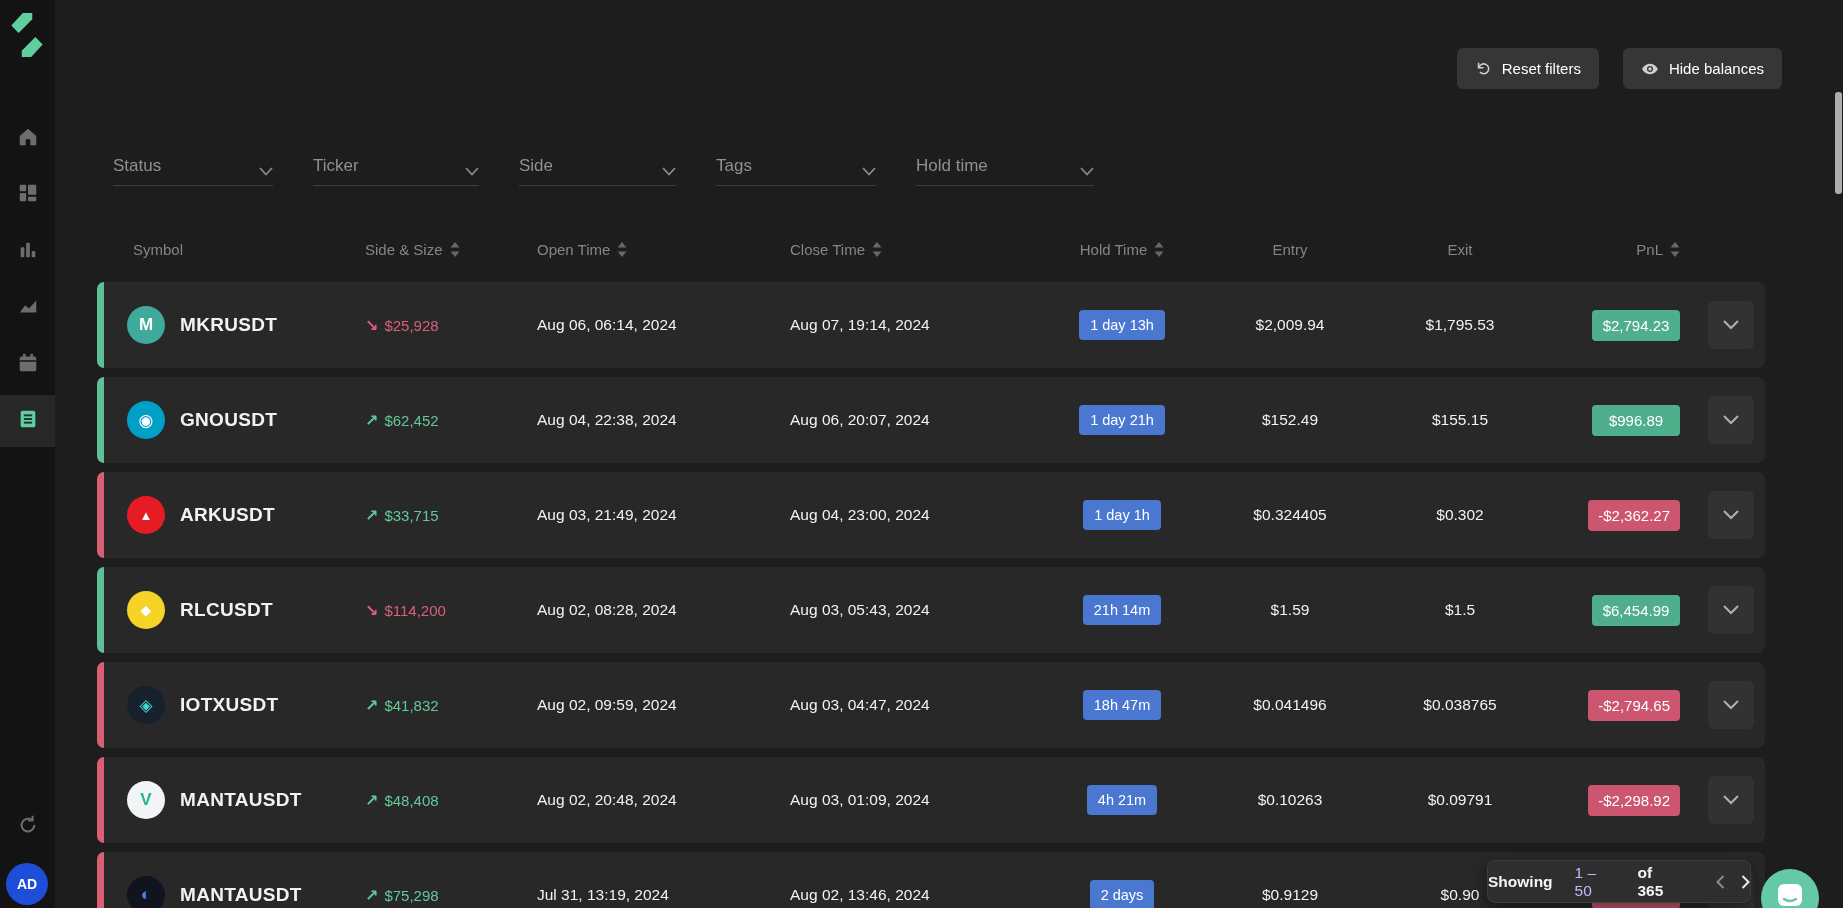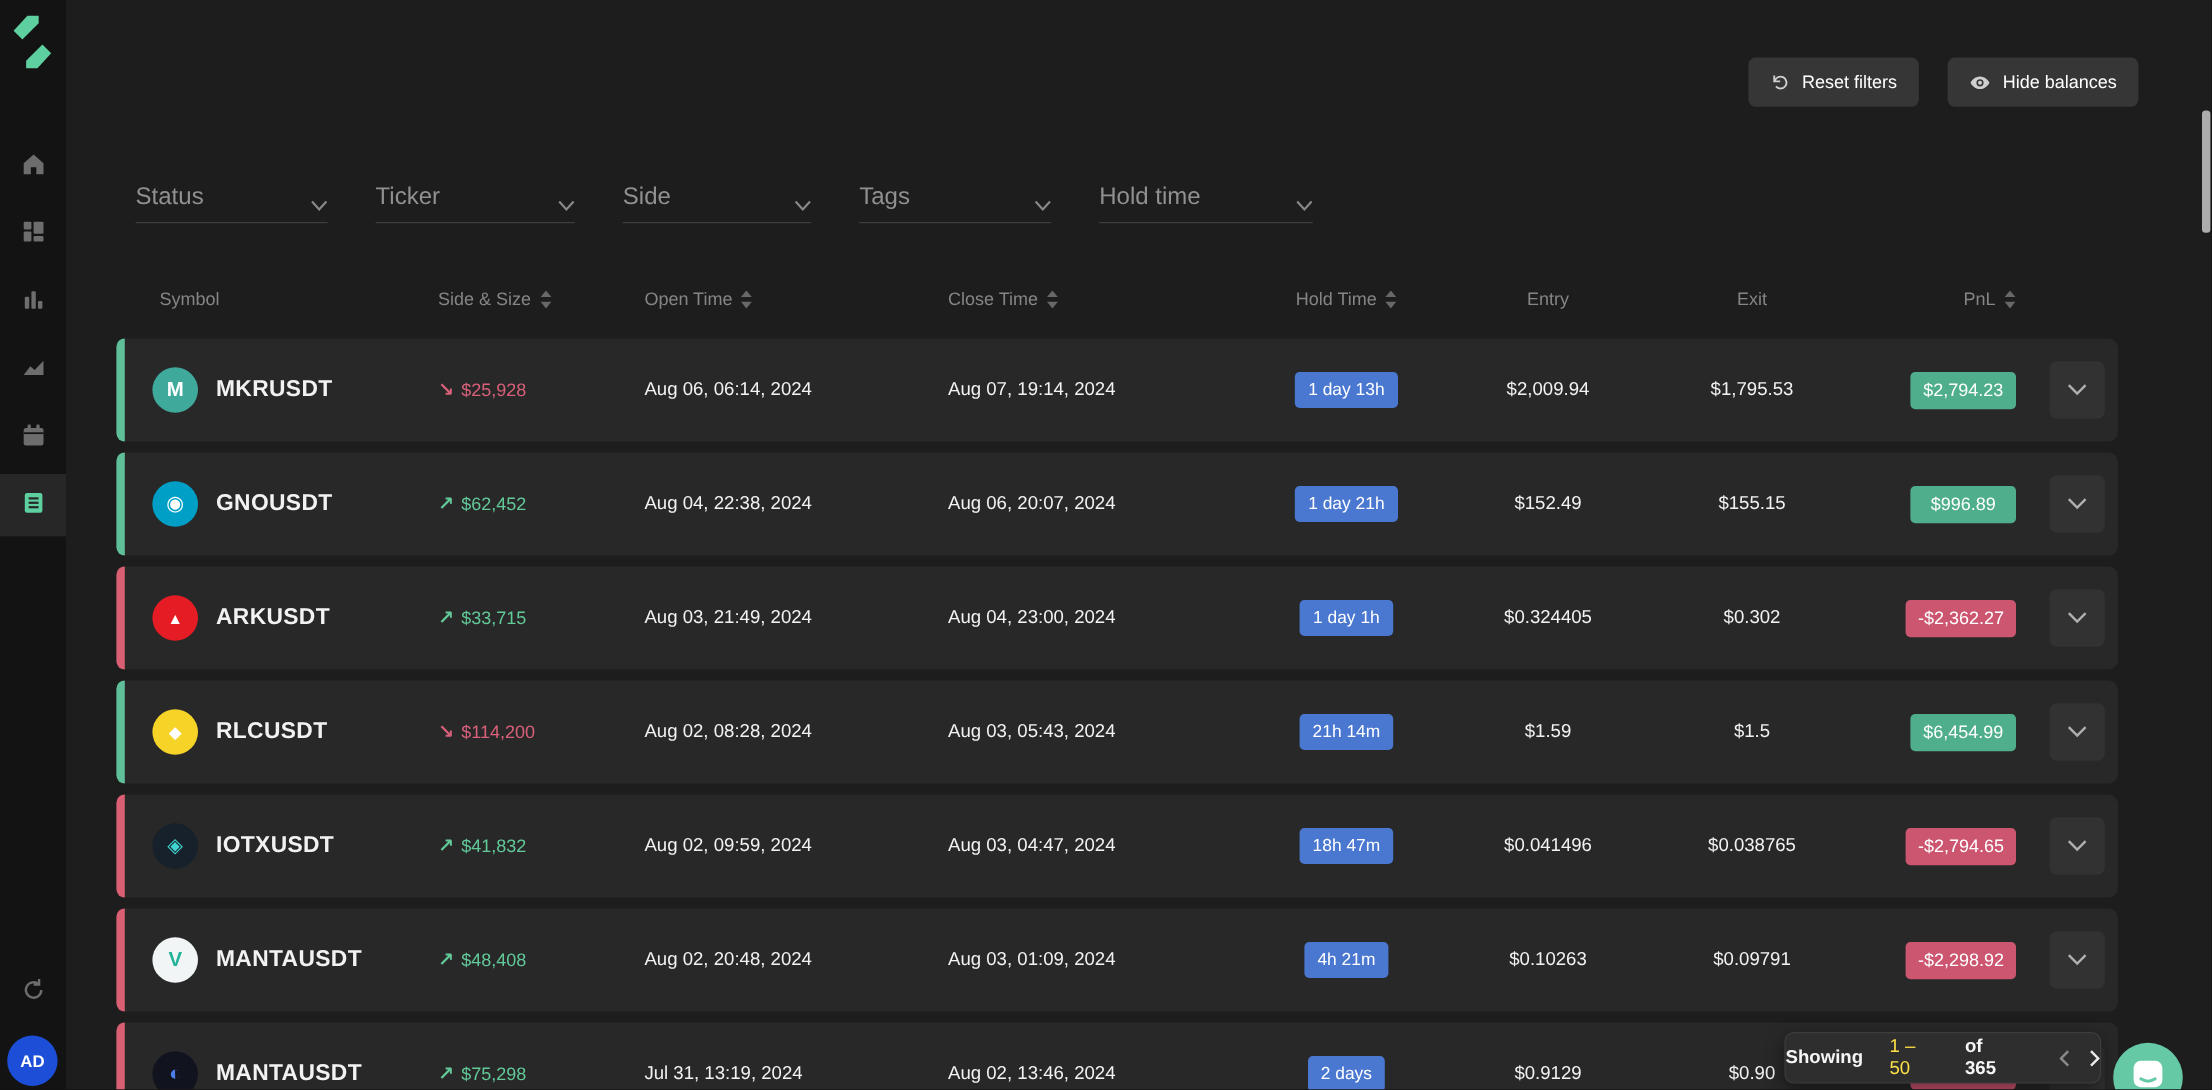--- a/index.html
+++ b/index.html
@@ -23,21 +23,21 @@
   
   .page-title { position:absolute; left:110px; top:22px; font-size:46px; font-weight:700; letter-spacing:.5px; }
   .toolbar { position:absolute; right:61px; top:48px; display:flex; gap:24px; }
   .tb-btn { display:flex; align-items:center; gap:10px; height:41px; padding:0 18px;
     background:#363636; border:none; border-radius:6px; color:#fff; font-size:15px;
     font-family:inherit; cursor:pointer; }
   .tb-btn .ic { color:#cfcfcf; display:flex; }
   
   .filters { position:absolute; left:113px; top:148px; display:flex; gap:40px; }
   .filter { display:flex; align-items:flex-end; justify-content:space-between; height:38px;
-    padding-bottom:9px; border-bottom:1px solid #3e3e3e; color:#909090; font-size:20px; cursor:pointer; }
+    padding-bottom:9px; border-bottom:1px solid #3e3e3e; color:#909090; font-size:17px; cursor:pointer; }
   .filter .fic { color:#8a8a8a; display:flex; margin-left:8px; }
   .f-w0{width:160px;} .f-w1{width:166px;} .f-w2{width:262px;} .f-w3{width:157px;}
   .f-w4{width:183px;} .f-w5{width:160px;} .f-w6{width:178px;}
   
   .thead, .row {
     display:grid;
     grid-template-columns:238px 172px 253px 247px 170px 166px 174px 133px 84px;
     align-items:center; padding-left:30px; width:1668px;
   }
   .thead { position:absolute; left:97px; top:231px; height:36px; color:#858585; font-size:15px; }
@@ -63,21 +63,21 @@
     border-radius:4px; color:#fff; font-size:15px; text-align:center; }
   .c-chev { display:flex; justify-content:flex-end; padding-right:10px; }
   .expand { width:46px; height:48px; background:#323232; border:none; border-radius:6px;
     display:flex; align-items:center; justify-content:center; color:#b0b0b0; cursor:pointer; }
   
   .pagination { position:absolute; left:1487px; top:860px; width:264px; height:43px; z-index:5;
     background:#2e2e2e; border:1px solid #3d3d3d; border-radius:8px;
     box-shadow:0 6px 16px rgba(0,0,0,.45); display:flex; align-items:center;
     justify-content:center; gap:22px; font-size:15.5px; }
   .pagination .b { font-weight:700; color:#f5f5f5; }
-  .pagination .dim { color:#fde047; }
+  .pagination .dim { color:#c4b5fd; }
   .pg-nav { display:flex; gap:16px; margin-left:14px; }
   .pg-btn { background:none; border:none; padding:0; display:flex; cursor:pointer; }
   .pg-prev { color:#8a8a8a; } .pg-next { color:#eaeaea; }
   
   .chat-fab { position:absolute; left:1761px; top:869px; width:58px; height:58px; z-index:6;
     border-radius:50%; background:#66c9a6; display:flex; align-items:center;
     justify-content:center; cursor:pointer; }
   .scroll-thumb { position:absolute; right:1px; top:92px; width:7px; height:102px;
     background:#adadad; border-radius:3px; }
 </style>

